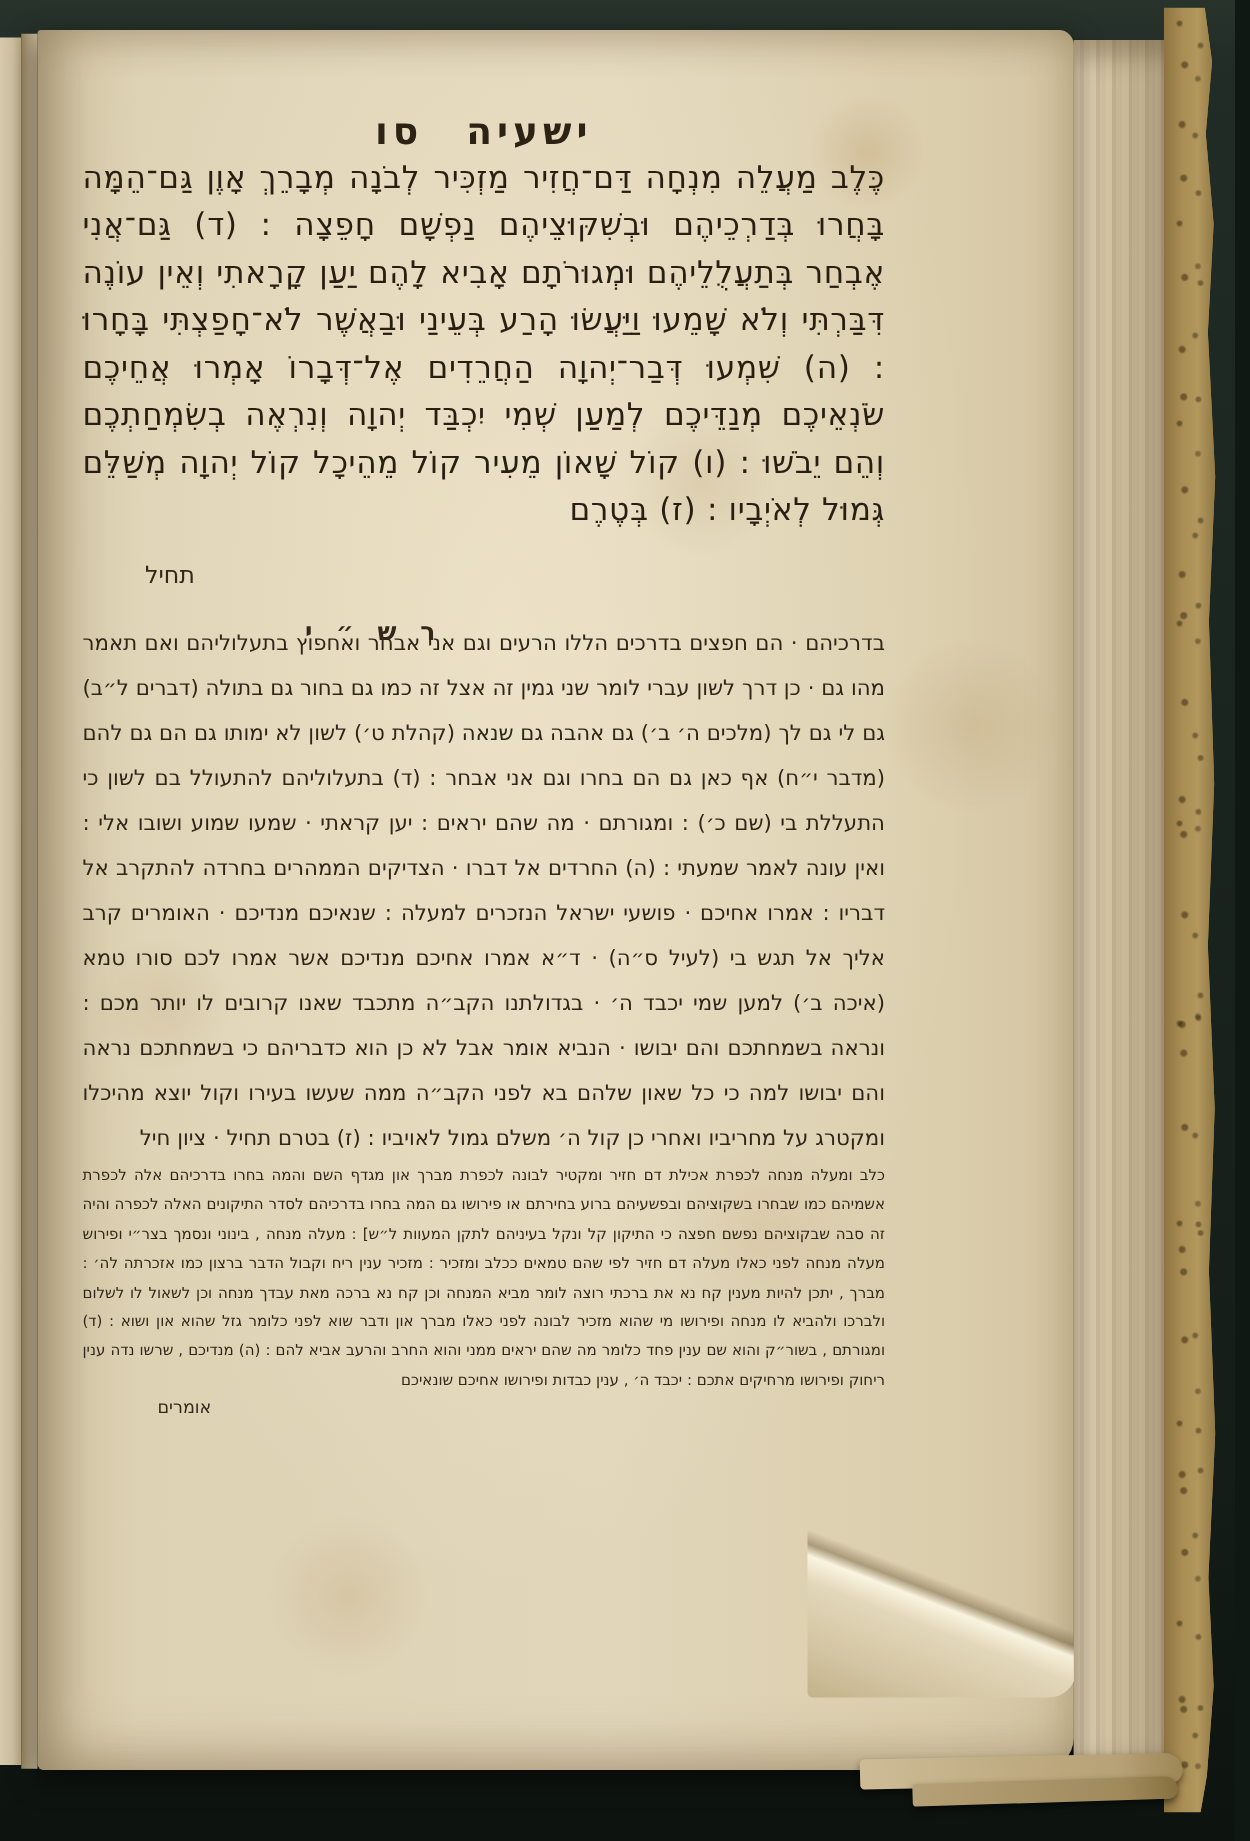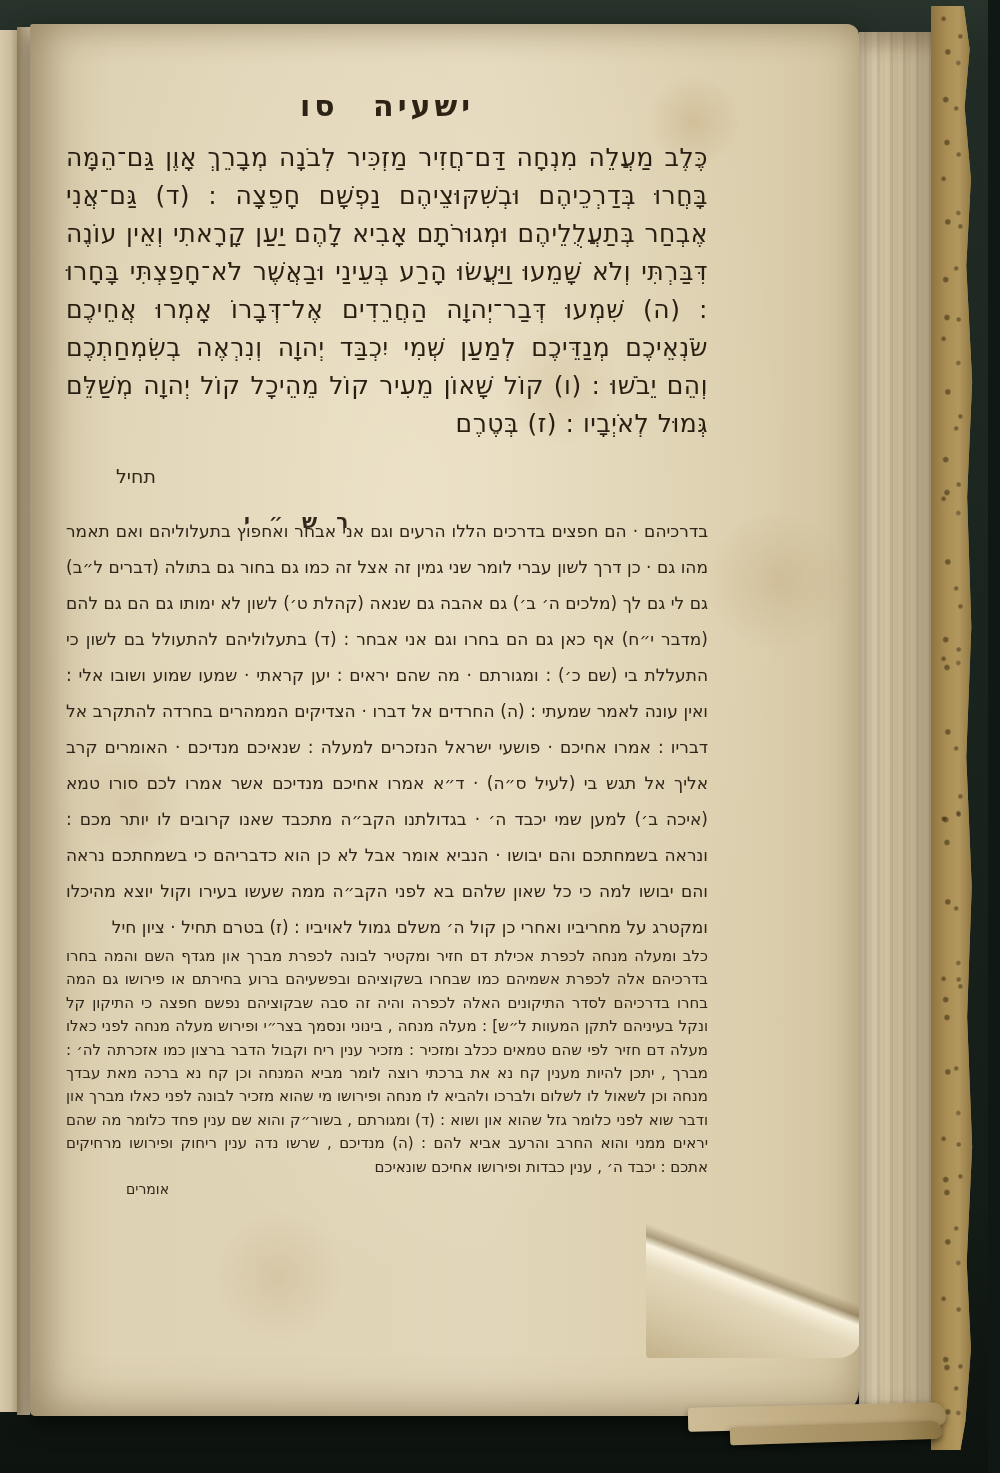--- a/index.html
+++ b/index.html
@@ -41,33 +41,33 @@
       radial-gradient(circle at 64% 26%, rgba(150,110,55,.12), rgba(0,0,0,0) 60px),
       radial-gradient(circle at 90% 40%, rgba(150,105,45,.14), rgba(0,0,0,0) 70px),
       radial-gradient(circle at 12% 56%, rgba(140,100,45,.10), rgba(0,0,0,0) 55px),
       radial-gradient(circle at 70% 69%, rgba(150,110,50,.10), rgba(0,0,0,0) 80px),
       radial-gradient(circle at 30% 90%, rgba(140,100,45,.12), rgba(0,0,0,0) 65px);
   }
   
   .col{position:absolute;left:36px;top:0;width:642px;direction:rtl;color:#2a2114;}
   .title{margin-top:64px;text-align:center;font-size:30px;font-weight:bold;
          letter-spacing:4px;word-spacing:20px;color:#2c2315;}
-  .bible{margin-top:16px;font-size:25px;line-height:38px;text-align:justify;
+  .bible{font-size:25px;line-height:38px;text-align:justify;
          letter-spacing:.5px;color:#281f12;}
   .mid-row{position:relative;height:70px;text-align:right;}
   .catchword{color:#33291a;}
   .bible-catch{position:absolute;left:50px;top:22px;font-size:19px;}
   .rashi-head{position:absolute;left:178px;top:26px;font-size:20px;letter-spacing:6px;font-weight:bold;color:#31271a;margin-top:40px;}
   .rashi{font-size:17px;line-height:36px;text-align:justify;color:#2f2619;}
   .rashi-catch-row{position:relative;height:38px;}
   .rashi-catch{position:absolute;left:60px;top:4px;font-size:16px;}
   .my-head-row{position:relative;height:42px;}
   .my-head{position:absolute;left:225px;top:8px;font-size:19px;font-weight:bold;
            letter-spacing:1px;word-spacing:8px;color:#31271a;}
-  .my{font-size:15px;line-height:23.4px;text-align:justify;color:#30271a;}
+  .my{font-size:12px;line-height:23.4px;text-align:justify;color:#30271a;}
   .my-catch-row{position:relative;height:30px;}
   .my-catch{position:absolute;left:60px;top:2px;font-size:14px;}
   
   .corner-fold{
     position:absolute;right:-2px;bottom:58px;width:215px;height:150px;pointer-events:none;
     background:linear-gradient(201deg,
       rgba(0,0,0,0) 42%, rgba(95,75,42,.40) 47%, rgba(255,250,232,.85) 51%,
       #e3d7ba 60%, #d3c5a2 82%, #c3b28b 100%);
     border-radius:0 0 22px 4px;
   }

